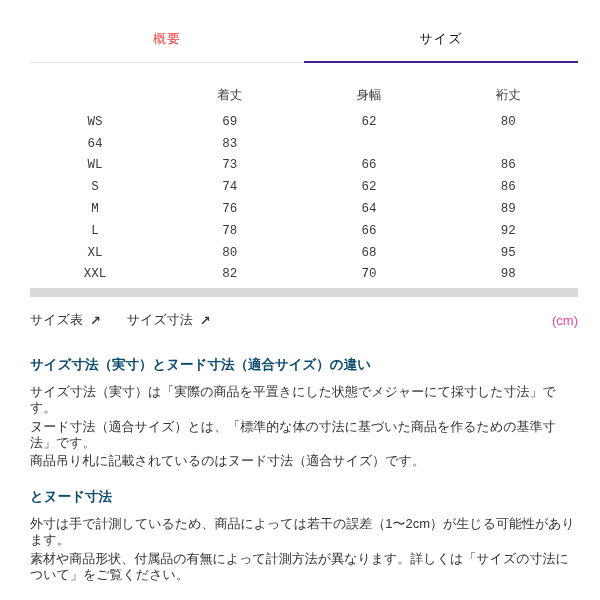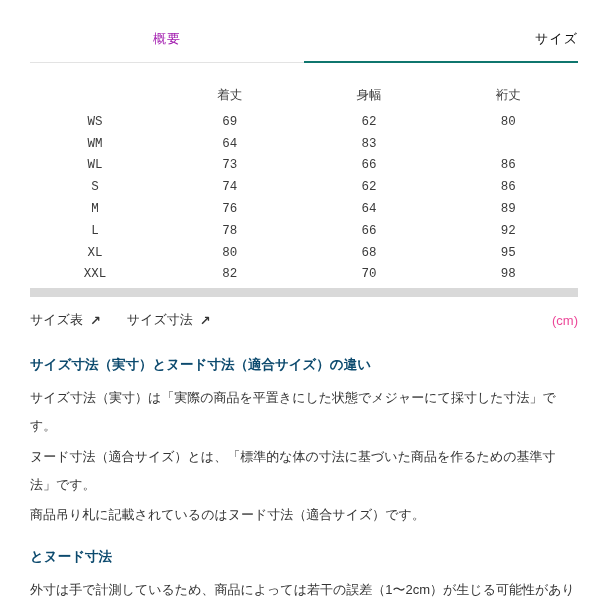--- a/index.html
+++ b/index.html
@@ -7,25 +7,25 @@
     width: 600px; height: 600px; background: #ffffff; overflow: hidden;
     font-family: "Liberation Sans", "DejaVu Sans", sans-serif;
     color: #333333;
     -webkit-font-smoothing: antialiased;
   }
   .page { box-sizing: border-box; width: 600px; height: 600px; padding: 30px 22px 0 30px; }
 
   
   .tabs { display: flex; }
   .tab {
-    flex: 1; text-align: center; font-size: 13px; color: #a21caf;
+    flex: 1; text-align: center; font-size: 13px; color: #ef4444;
     border-bottom: 1px solid #e3e3e3; cursor: pointer;
     letter-spacing: 1px;
   }
-  .tab.active { color: #111111; padding-bottom: 13px; border-bottom: 2px solid #0f766e; text-align: right; }
+  .tab.active { color: #111111; padding-bottom: 13px; border-bottom: 2px solid #4c1d95; }
 
   
   .size-table { margin-top: 21px; font-size: 12.5px; color: #3a3a3a; }
   .trow { display: grid; grid-template-columns: 130px 1fr 1fr 1fr; align-items: center; height: 21.8px; }
   .trow.thead { height: 22px; margin-bottom: 5px; color: #3a3a3a; }
   .tcell { text-align: center; font-family: Liberation Mono, monospace; }
 
   
   .scrollbar { margin-top: 3px; height: 9px; background: #d9d9d9; }
 
@@ -33,21 +33,21 @@
   .links-row { margin-top: 14px; display: flex; align-items: center; font-size: 13px; text-align: center; }
   .link { color: #333333; text-decoration: none; cursor: pointer; }
   .link + .link { margin-left: 26px; }
   .link .arrow { margin-left: 7px; font-weight: bold; font-size: 13px; display: inline-block; transform: translateY(0.5px); }
   .unit { margin-left: auto; color: #ec4899; }
 
   
   .section { margin-top: 27px; }
   .section + .section { margin-top: 19px; }
   .section h3 { margin: 0 0 10px 0; font-size: 13.5px; font-weight: bold; color: #0c4a6e; }
-  .section p { margin: 0 0 2.5px 0; font-size: 13px; line-height: 28px; color: #333333; }
+  .section p { margin: 0 0 2.5px 0; font-size: 13px; line-height: 16px; color: #333333; }
 </style>
 </head>
 <body>
 
 <div class="page">
 
   <div class="tabs">
     <div class="tab">概要</div>
     <div class="tab active">サイズ</div>
   </div>
@@ -60,21 +60,20 @@
       <div class="tcell">裄丈</div>
     </div>
 
     <div class="trow">
       <div class="tcell">WS</div>
       <div class="tcell">69</div>
       <div class="tcell">62</div>
       <div class="tcell">80</div>
     </div>
     <div class="trow">
-      <div class="tcell">WM</div>
       <div class="tcell">64</div>
       <div class="tcell">83</div>
     </div>
     <div class="trow">
       <div class="tcell">WL</div>
       <div class="tcell">73</div>
       <div class="tcell">66</div>
       <div class="tcell">86</div>
     </div>
     <div class="trow">

